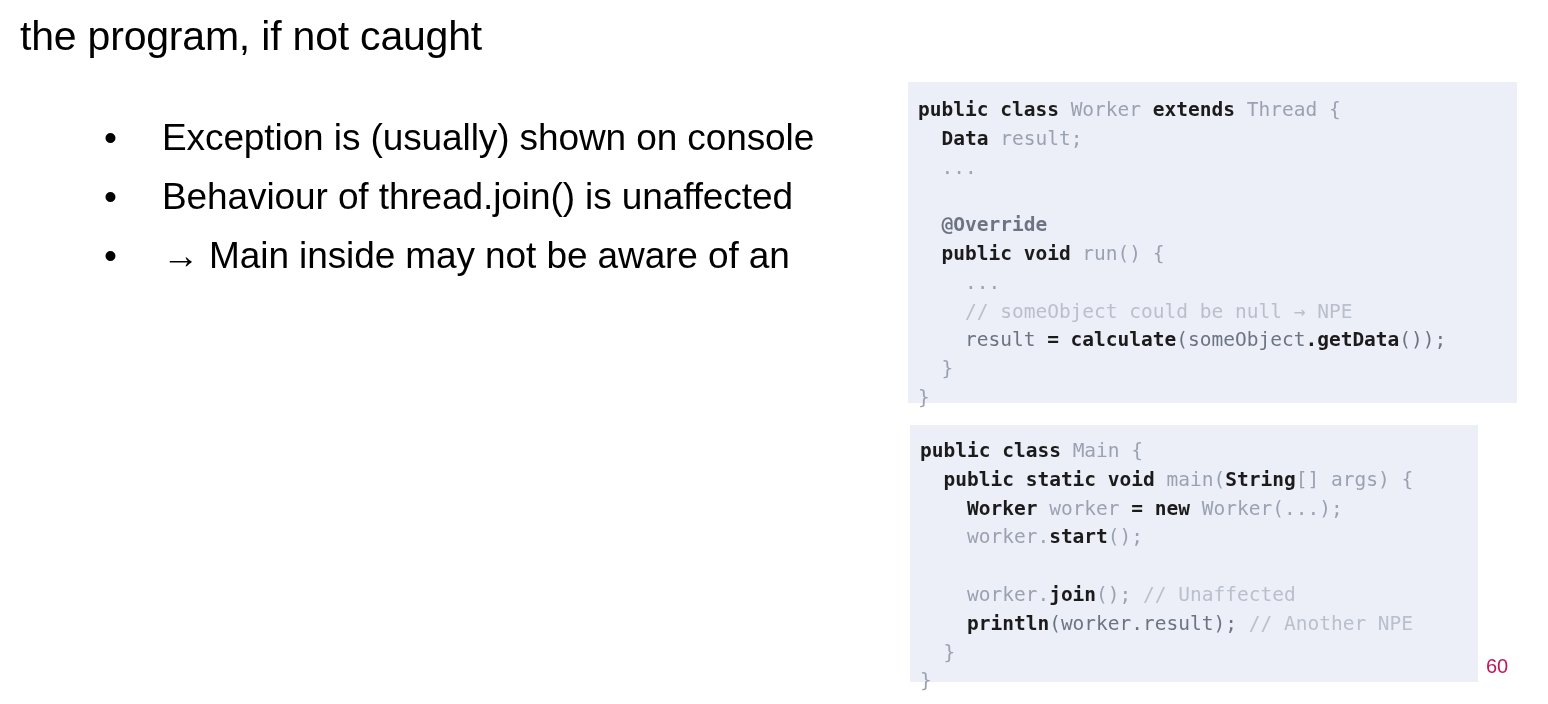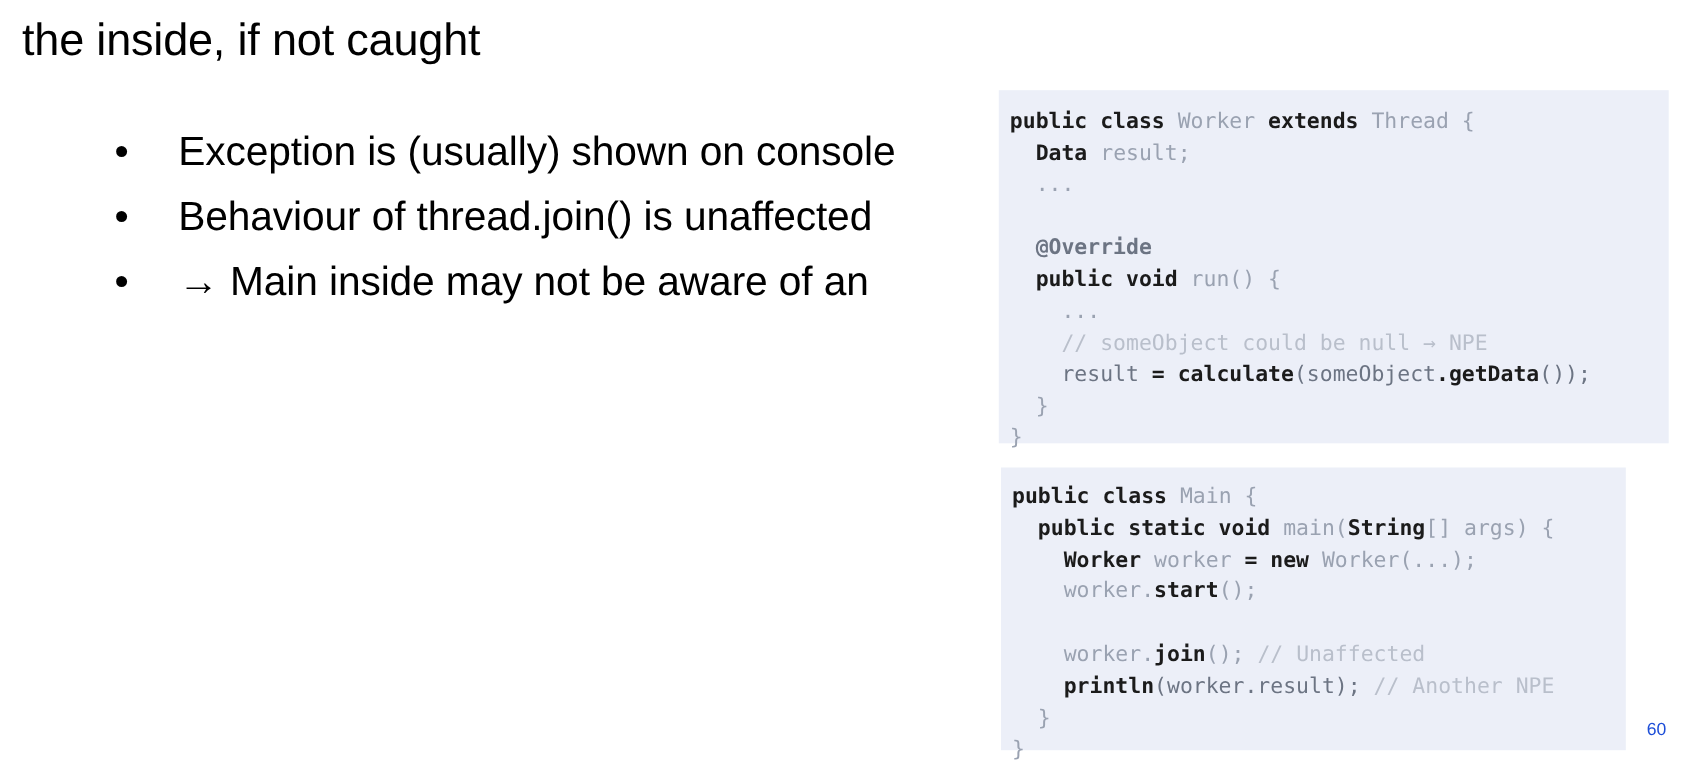--- a/index.html
+++ b/index.html
@@ -114,32 +114,32 @@
   .cm  { color: #b9bfcb; }
   .df  { color: #6c7483; }
   .dots { color: #9aa2b1; }
 
   
   #slide-number {
     position: absolute;
     left: 1486px;
     top: 655px;
     width: 40px;
-    text-align: center;
-    font-size: 16px;
-    color: #1d4ed8;
+    text-align: left;
+    font-size: 20px;
+    color: #be185d;
     font-family: "Liberation Sans", sans-serif;
   }
 </style>
 </head>
 <body>
 
 <div id="slide-body-text">
 
-  <div class="headline">the inside, if not caught</div>
+  <div class="headline">the program, if not caught</div>
 
   <div class="spacer-line"></div>
 
 
   <ul class="bullet-list">
     <li class="bullet-item">
       <span class="bullet-dot">•</span>
       <span>Exception is (usually) shown on console</span>
     </li>
     <li class="bullet-item">

